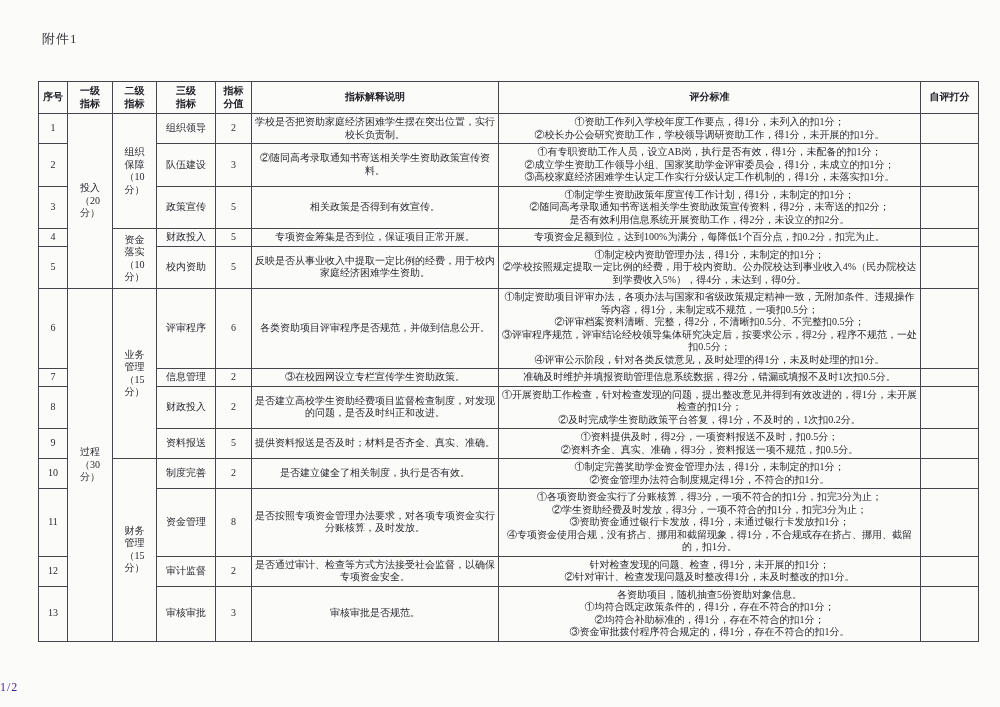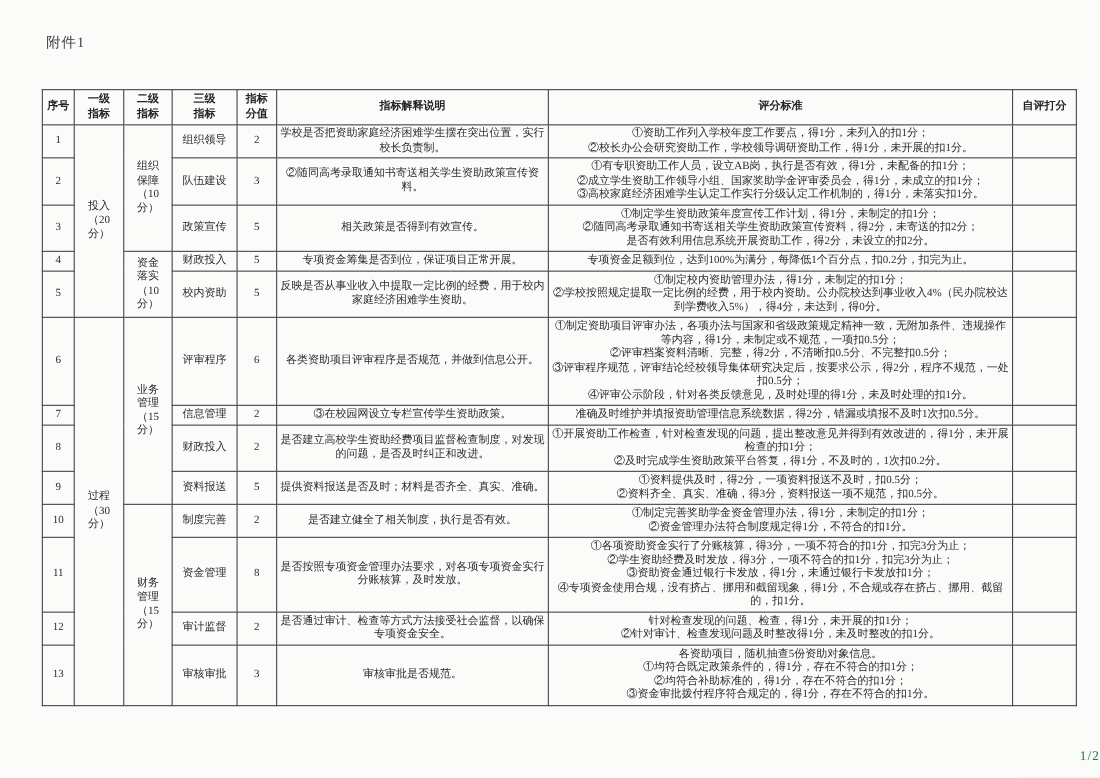--- a/index.html
+++ b/index.html
@@ -48,22 +48,22 @@
   col.w-no   { width:29px; }
   col.w-l1   { width:45px; }
   col.w-l2   { width:44px; }
   col.w-l3   { width:59px; }
   col.w-sc   { width:36px; }
   col.w-expl { width:247px; }
   col.w-crit { width:422px; }
   col.w-self { width:58px; }
   .footer-page {
     position:absolute; bottom:12px; left:0; right:0;
-    text-align:right;
-    font-size:12px; color:#15803d; letter-spacing:1px;
+    text-align:left;
+    font-size:12px; color:#4c1d95; letter-spacing:1px;
   }
 </style>
 </head>
 <body>
 
 <div class="page">
   <div class="attachment">附件1</div>
 
   <table class="eval">
     <colgroup>

